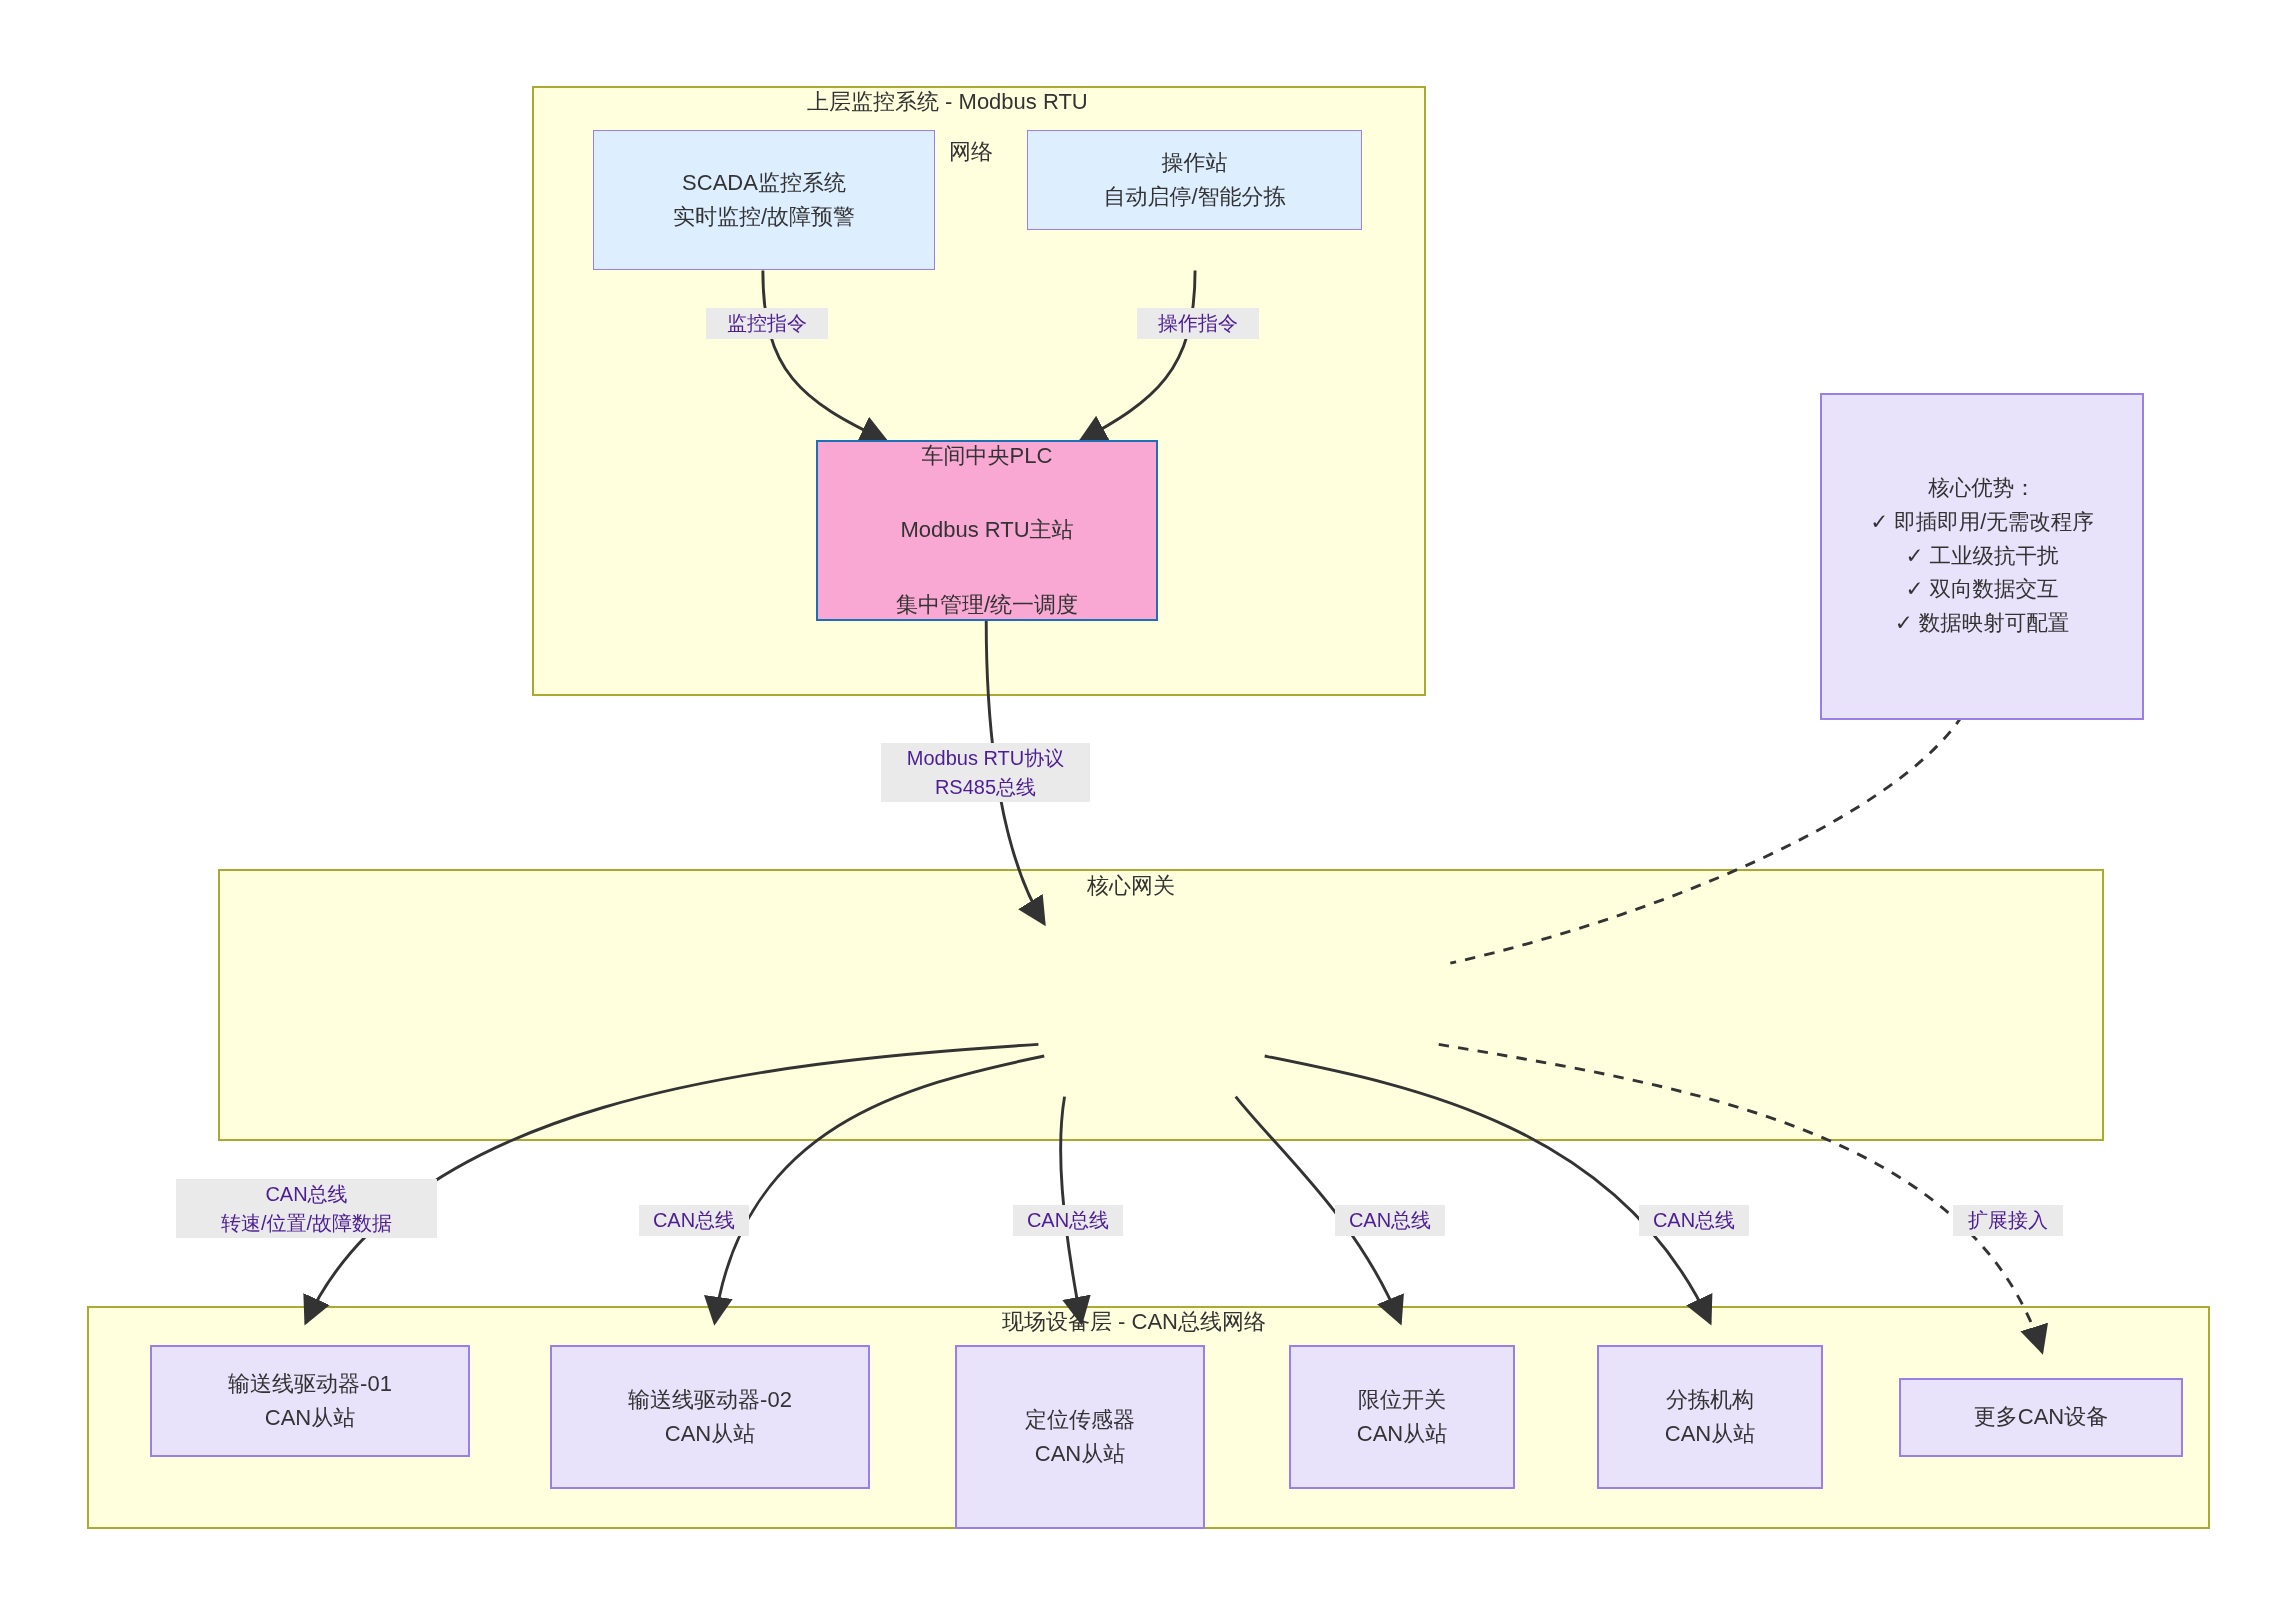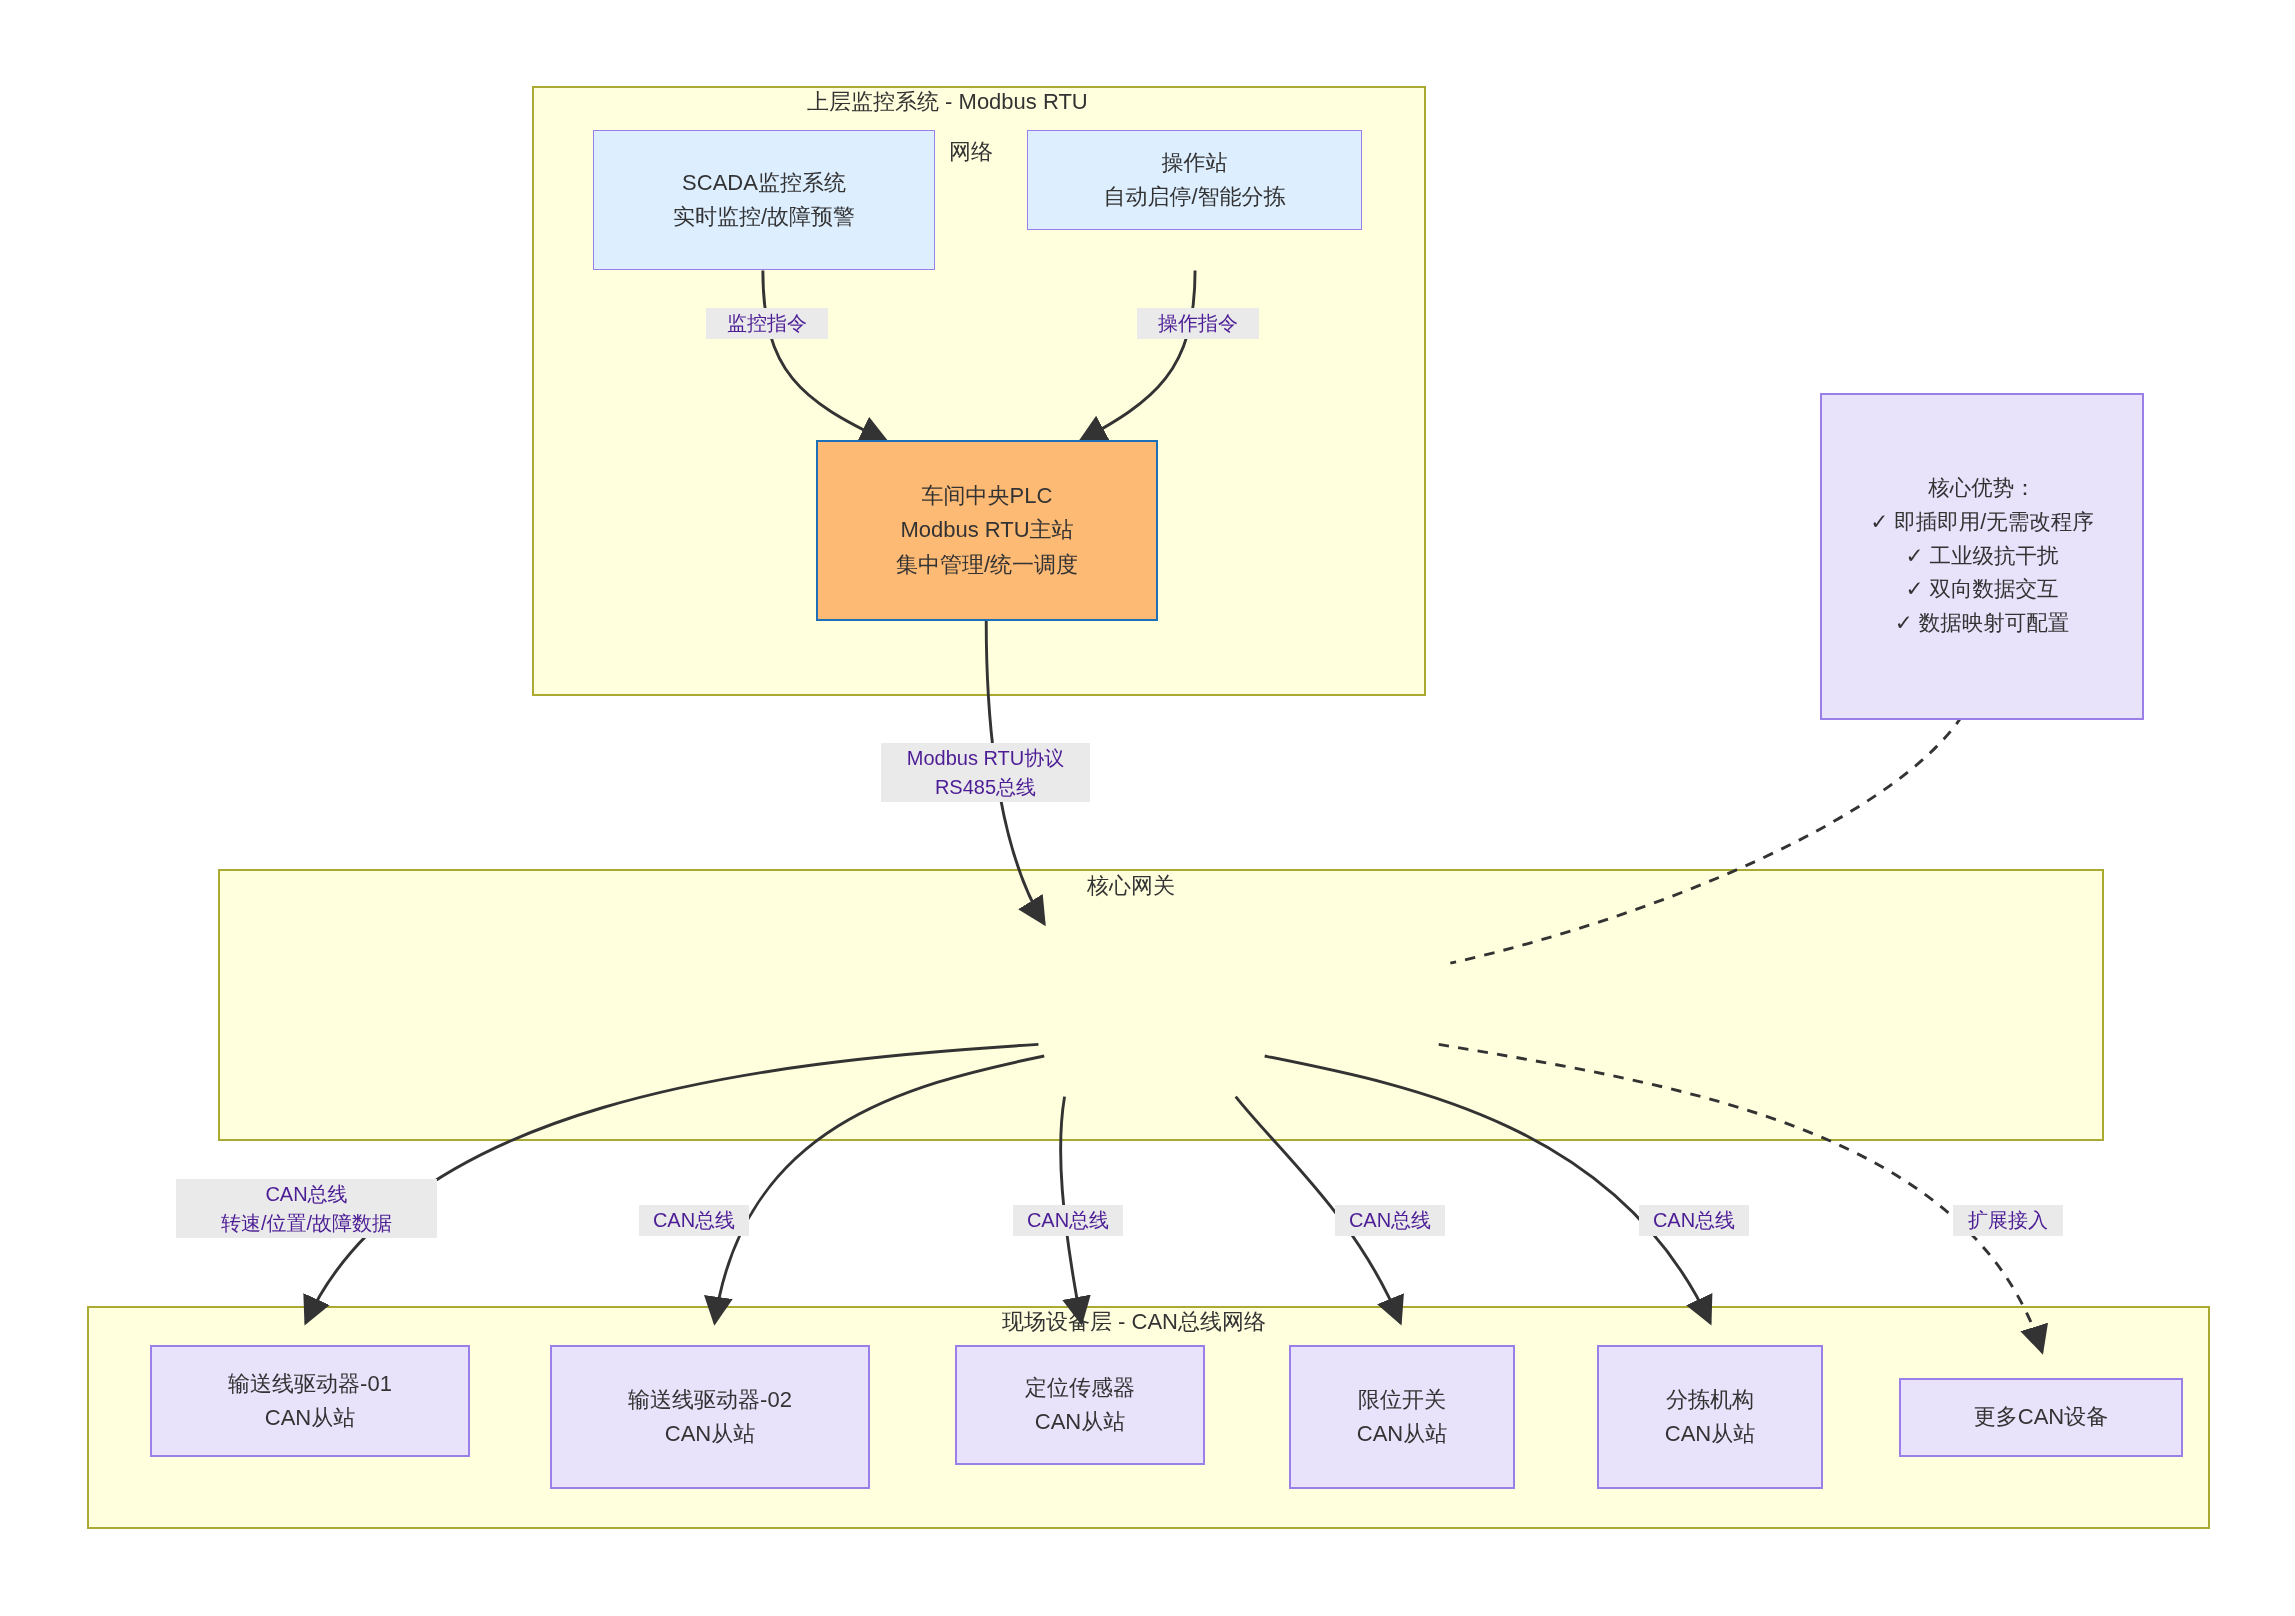--- a/index.html
+++ b/index.html
@@ -45,21 +45,21 @@
     align-items:center;
     justify-content:center;
     text-align:center;
     color:#333333;
     font-size:22px;
     line-height:1.55;
     z-index:3;
   }
   .node .ln{display:block;white-space:nowrap;}
   .node.blue{background:#DDEEFF;border:1.7px solid #9A7FE8;}
-  .node.blue-strong{background:#fdba74;border:2.3px solid #1D6FB8;}
+  .node.blue-strong{background:#f9a8d4;border:2.3px solid #1D6FB8;gap:40px;}
   .node.purple{background:#E8E2FB;border:2.3px solid #9A7FE8;}
   .node.orange{background:#FFE8CC;border:5.2px solid #F59B14;}
   .node.advantages{
     background:#E8E2FB;border:2.3px solid #9A7FE8;
     font-size:21.5px;line-height:1.58;
   }
   .edge-label{
     position:absolute;
     background:#EAEAEA;
     color:#4c1d95;
@@ -151,21 +151,21 @@
   <div class="node purple" style="left:150px; top:1345px; width:320px; height:112px;">
     <span class="ln">输送线驱动器-01</span>
     <span class="ln">CAN从站</span>
   </div>
 
   <div class="node purple" style="left:550px; top:1345px; width:320px; height:144px;">
     <span class="ln">输送线驱动器-02</span>
     <span class="ln">CAN从站</span>
   </div>
 
-  <div class="node purple" style="left:955px; top:1345px; width:250px; height:120px;">
+  <div class="node purple" style="left:955px; top:1345px; width:250px; height:184px;">
     <span class="ln">定位传感器</span>
     <span class="ln">CAN从站</span>
   </div>
 
   <div class="node purple" style="left:1289px; top:1345px; width:226px; height:144px;">
     <span class="ln">限位开关</span>
     <span class="ln">CAN从站</span>
   </div>
 
   <div class="node purple" style="left:1597px; top:1345px; width:226px; height:144px;">

